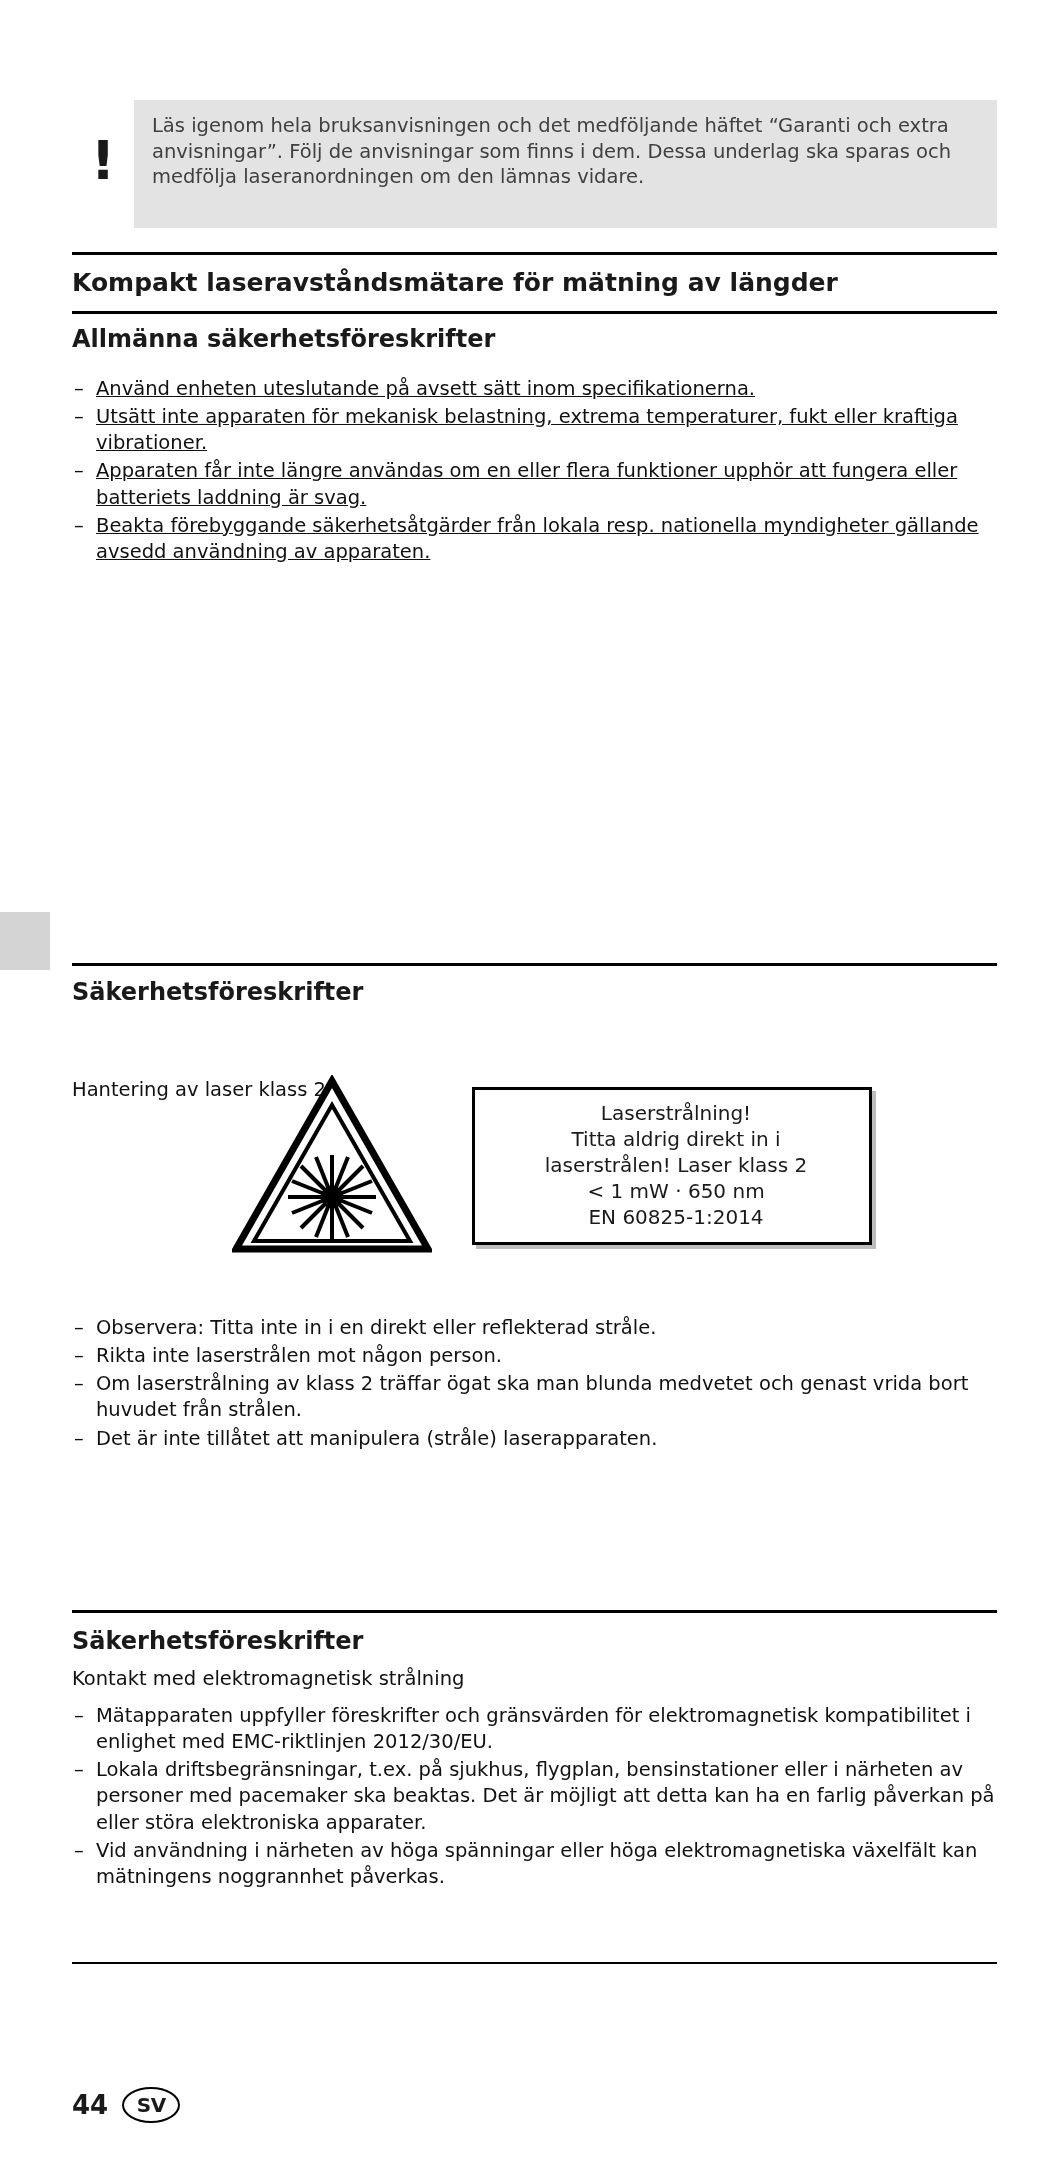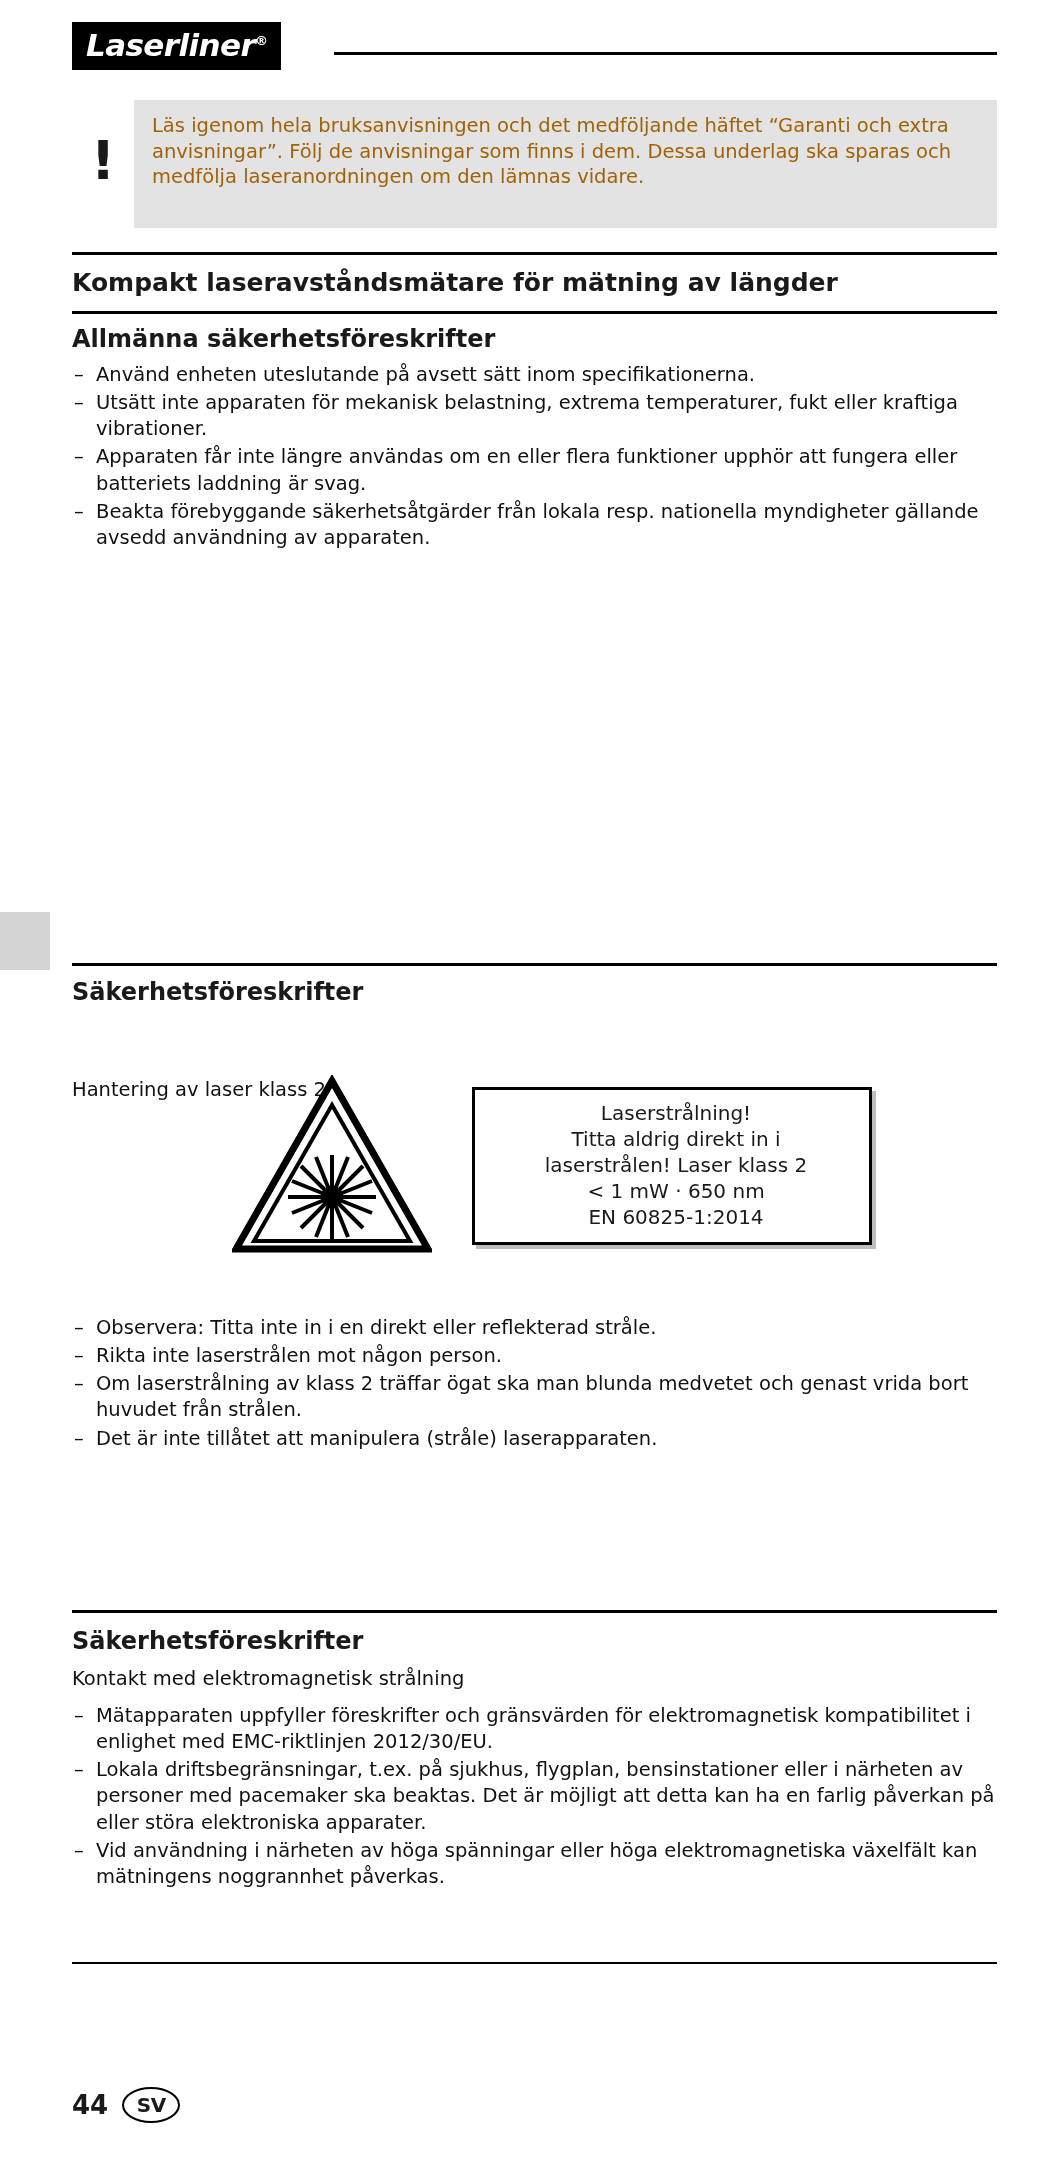--- a/index.html
+++ b/index.html
@@ -78,21 +78,21 @@
     font-size: 54px;
     font-weight: bold;
     line-height: 1;
     padding-bottom: 6px;
     box-sizing: border-box;
   }
   .notice-text {
     padding: 13px 14px 10px 18px;
     font-size: 19.5px;
     line-height: 1.32;
-    color: #a16207;
+    color: #404040;
   }
   
   .rule {
     position: absolute;
     left: 72px;
     right: 42px;
     border-top: 3px solid #000;
   }
   .rule.thin {
     border-top: 2px solid #000;
@@ -206,36 +206,32 @@
     font-size: 20px;
     font-weight: bold;
     letter-spacing: -0.5px;
   }
 </style>
 </head>
 <body>
 
 <div class="page">
 
-  <div class="logo-row">
-    <div class="logo-box"><span>Laserliner</span><span class="reg">®</span></div>
-    <div class="logo-rule"></div>
-  </div>
 
   <div class="notice">
     <div class="notice-mark">!</div>
     <div class="notice-text">Läs igenom hela bruksanvisningen och det medföljande häftet “Garanti och extra anvisningar”. Följ de anvisningar som finns i dem. Dessa underlag ska sparas och medfölja laseranordningen om den lämnas vidare.</div>
   </div>
 
   <div class="rule" style="top:252px;"></div>
   <div class="h1" style="top:268px;">Kompakt laseravståndsmätare för mätning av längder</div>
   <div class="rule" style="top:311px;"></div>
 
   <div class="h2" style="top:325px;">Allmänna säkerhetsföreskrifter</div>
-  <ul class="bullets" style="top:362px;">
+  <ul class="bullets" style="top:376px;text-decoration:underline;">
     <li>Använd enheten uteslutande på avsett sätt inom specifikationerna.</li>
     <li>Utsätt inte apparaten för mekanisk belastning, extrema temperaturer, fukt eller kraftiga vibrationer.</li>
     <li>Apparaten får inte längre användas om en eller flera funktioner upphör att fungera eller batteriets laddning är svag.</li>
     <li>Beakta förebyggande säkerhetsåtgärder från lokala resp. nationella myndigheter gällande avsedd användning av apparaten.</li>
   </ul>
 
   <div class="side-tab"></div>
 
   <div class="rule" style="top:963px;"></div>
   <div class="h2" style="top:978px;">Säkerhetsföreskrifter</div>

